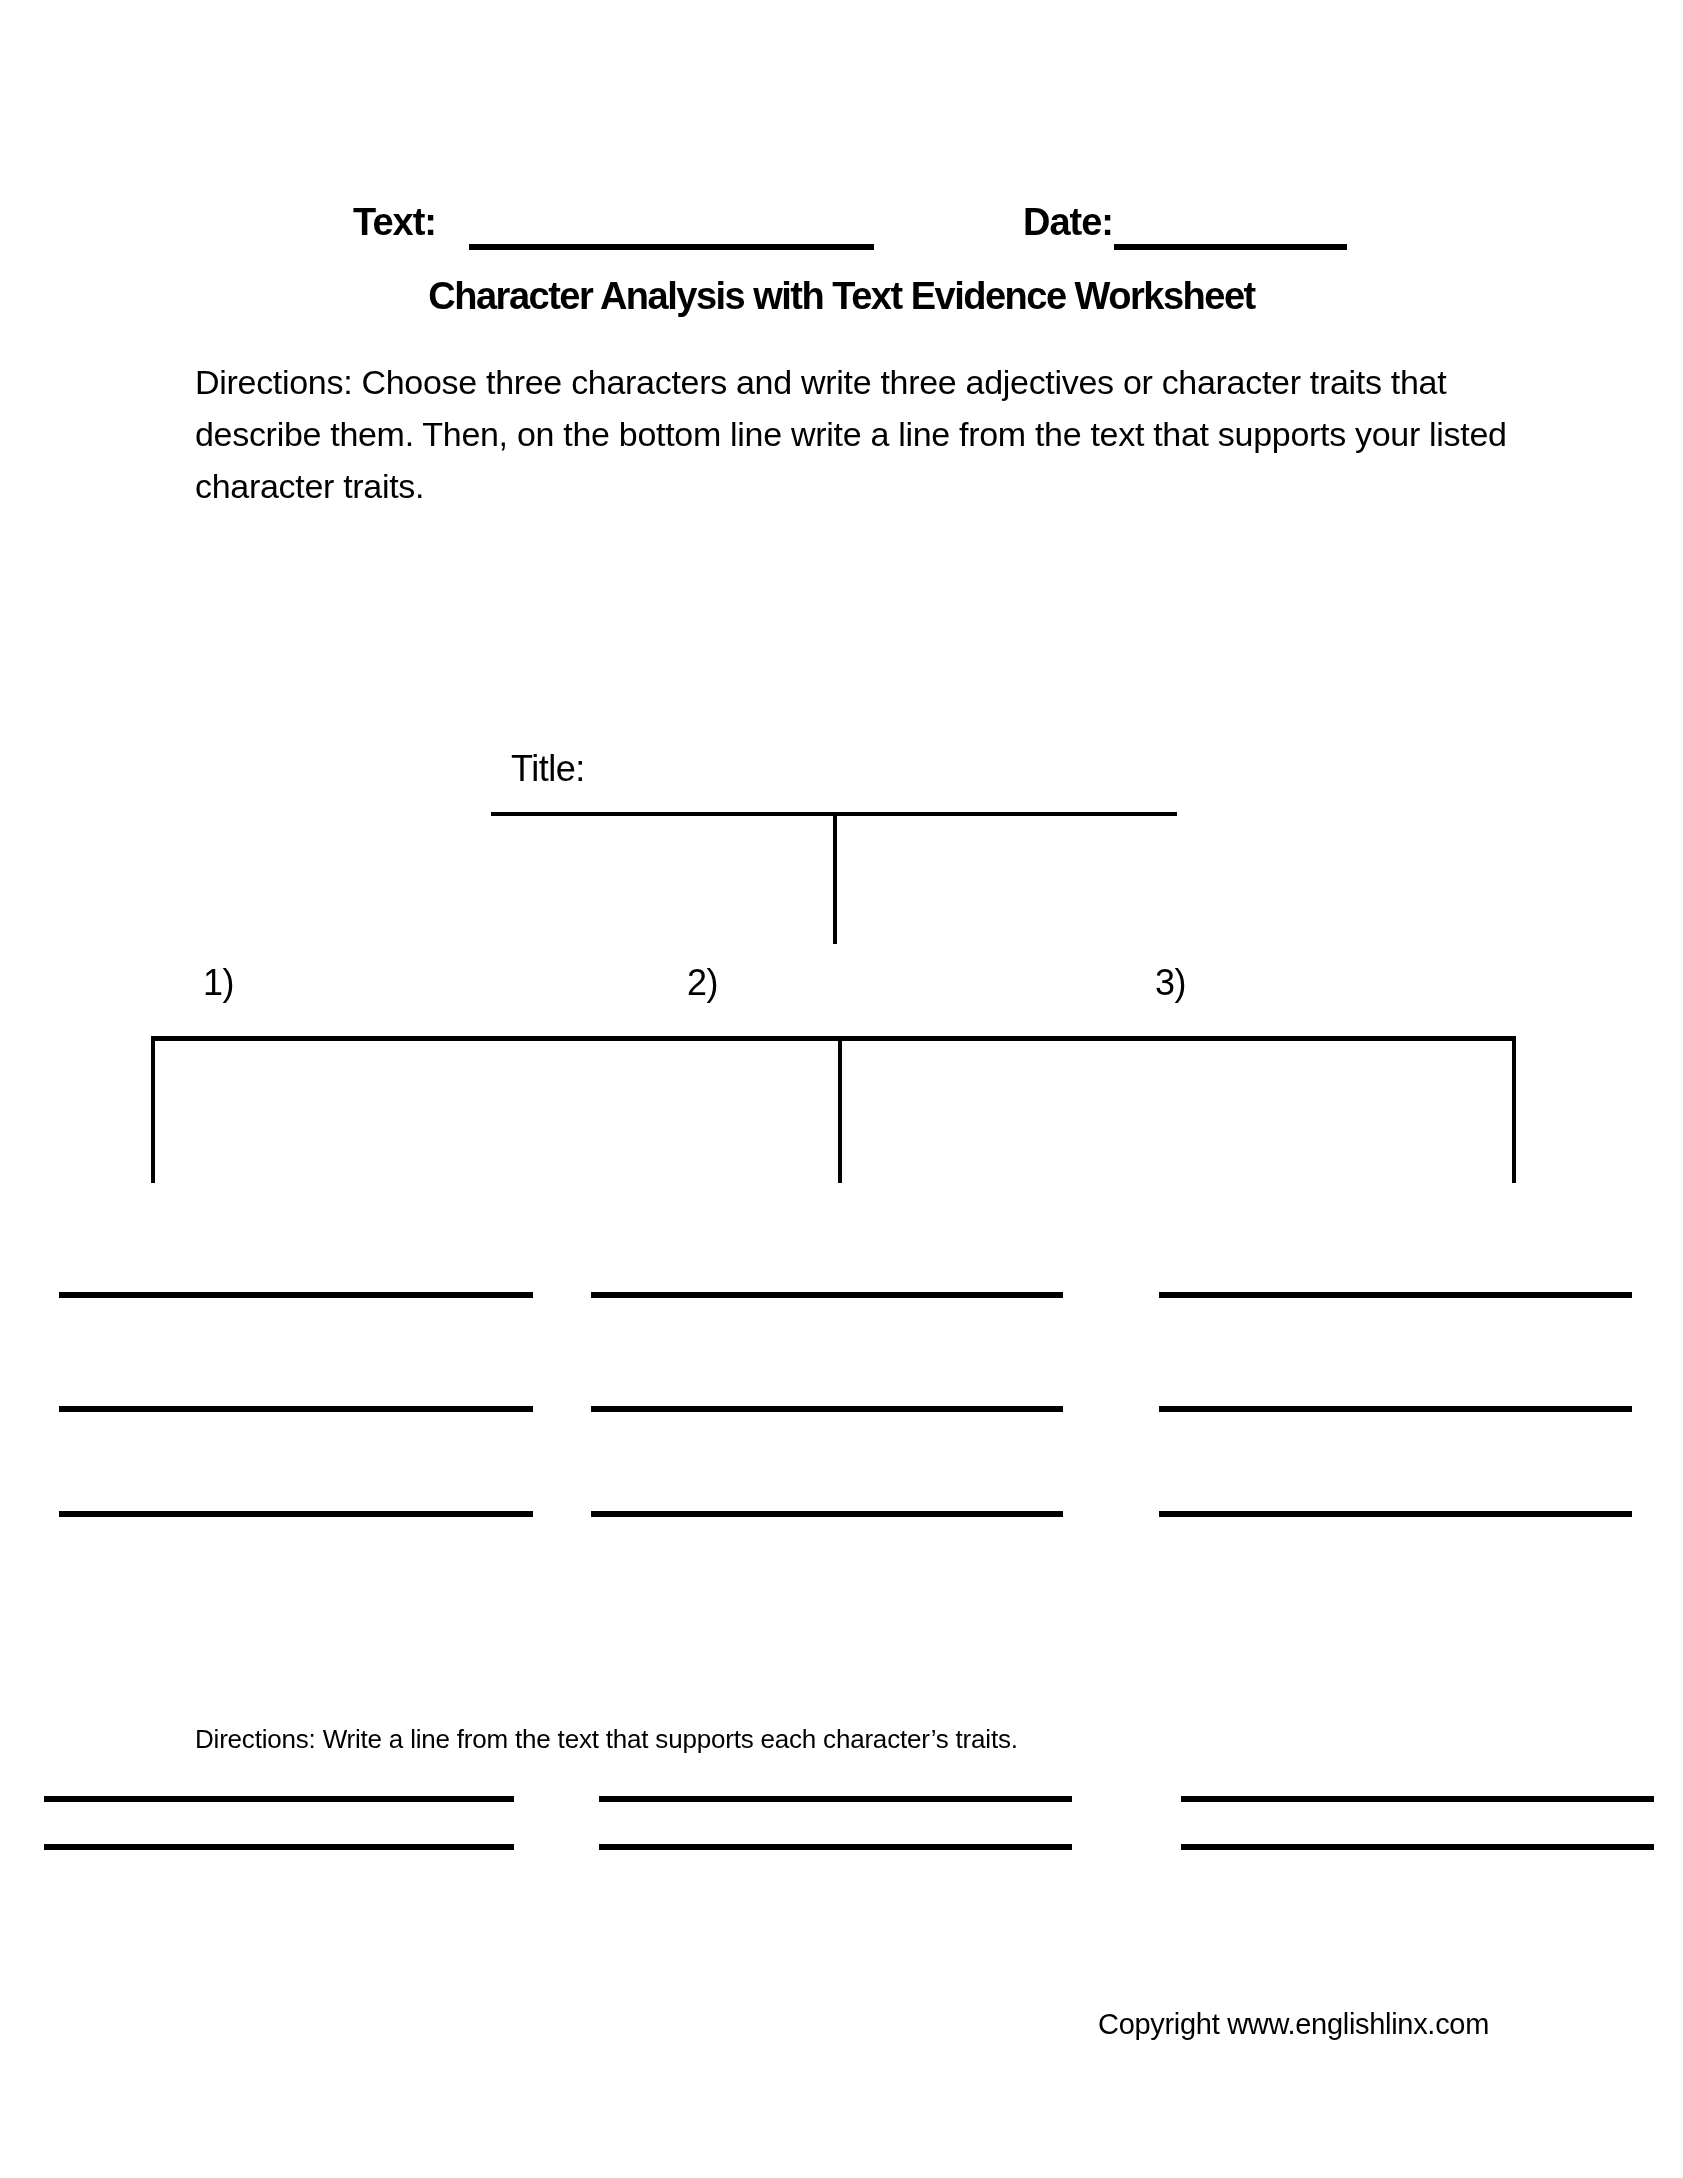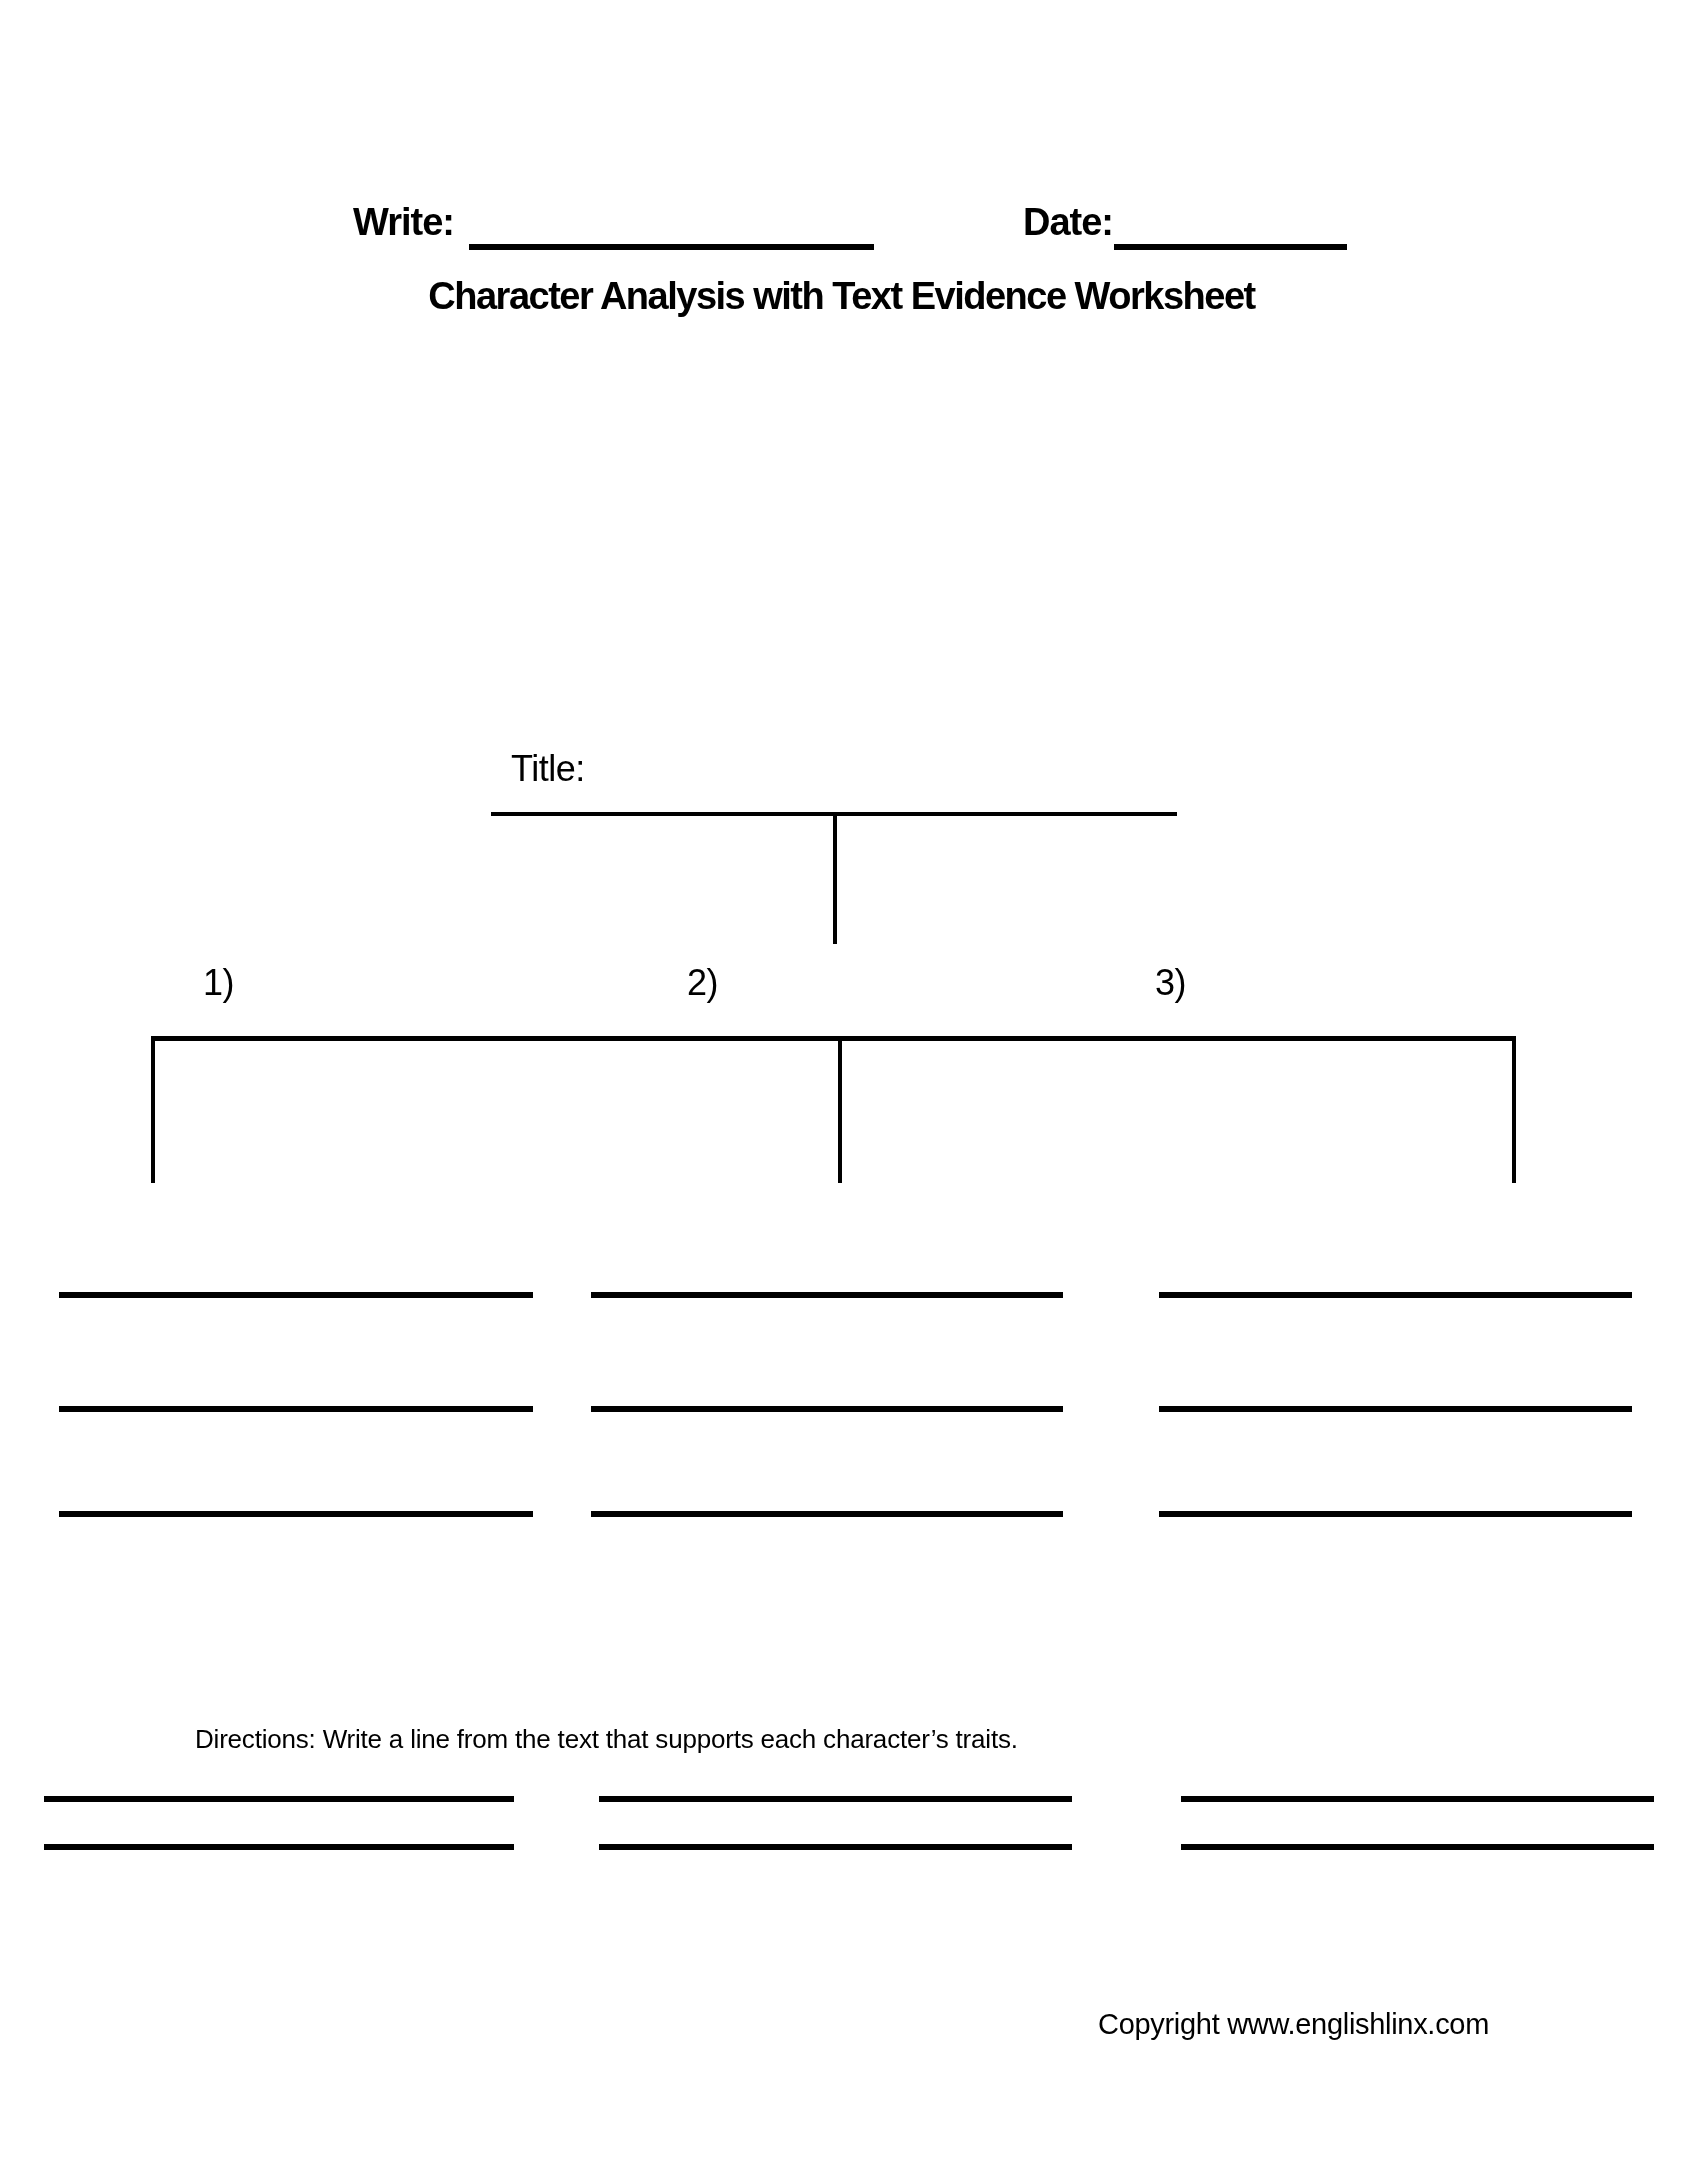--- a/index.html
+++ b/index.html
@@ -36,28 +36,29 @@
   }
   #copyright-text {
     left: 1098px; top: 2008px; font-size: 29px; letter-spacing: -0.3px;
   }
 </style>
 </head>
 <body>
 
 <div id="page">
 
-  <span id="name-label" class="abs" style="left:353px; top:201px;">Write:</span>
+  <span id="name-label" class="abs" style="left:353px; top:201px;">Text:</span>
   <div class="hline" style="left:469px; top:244px; width:405px; height:6px;"></div>
 
   <span id="date-label" class="abs" style="left:1023px; top:201px;text-align:center;">Date:</span>
   <div class="hline" style="left:1114px; top:244px; width:233px; height:6px;"></div>
 
   <div id="worksheet-title" class="abs">Character Analysis with Text Evidence Worksheet</div>
 
+  <div id="directions-top" class="abs">Directions: Choose three characters and write three adjectives or character traits that describe them. Then, on the bottom line write a line from the text that supports your listed character traits.</div>
 
   <span id="organizer-title-label" class="abs">Title:</span>
   <div class="hline" style="left:491px; top:812px; width:686px; height:4px;"></div>
   <div class="vline" style="left:833px; top:812px; width:4px; height:132px;"></div>
 
   <span class="abs branch-label" style="left:203px;">1)</span>
   <span class="abs branch-label" style="left:687px;">2)</span>
   <span class="abs branch-label" style="left:1155px;">3)</span>
 
   <div class="hline" style="left:151px; top:1036px; width:1364px; height:5px;"></div>

